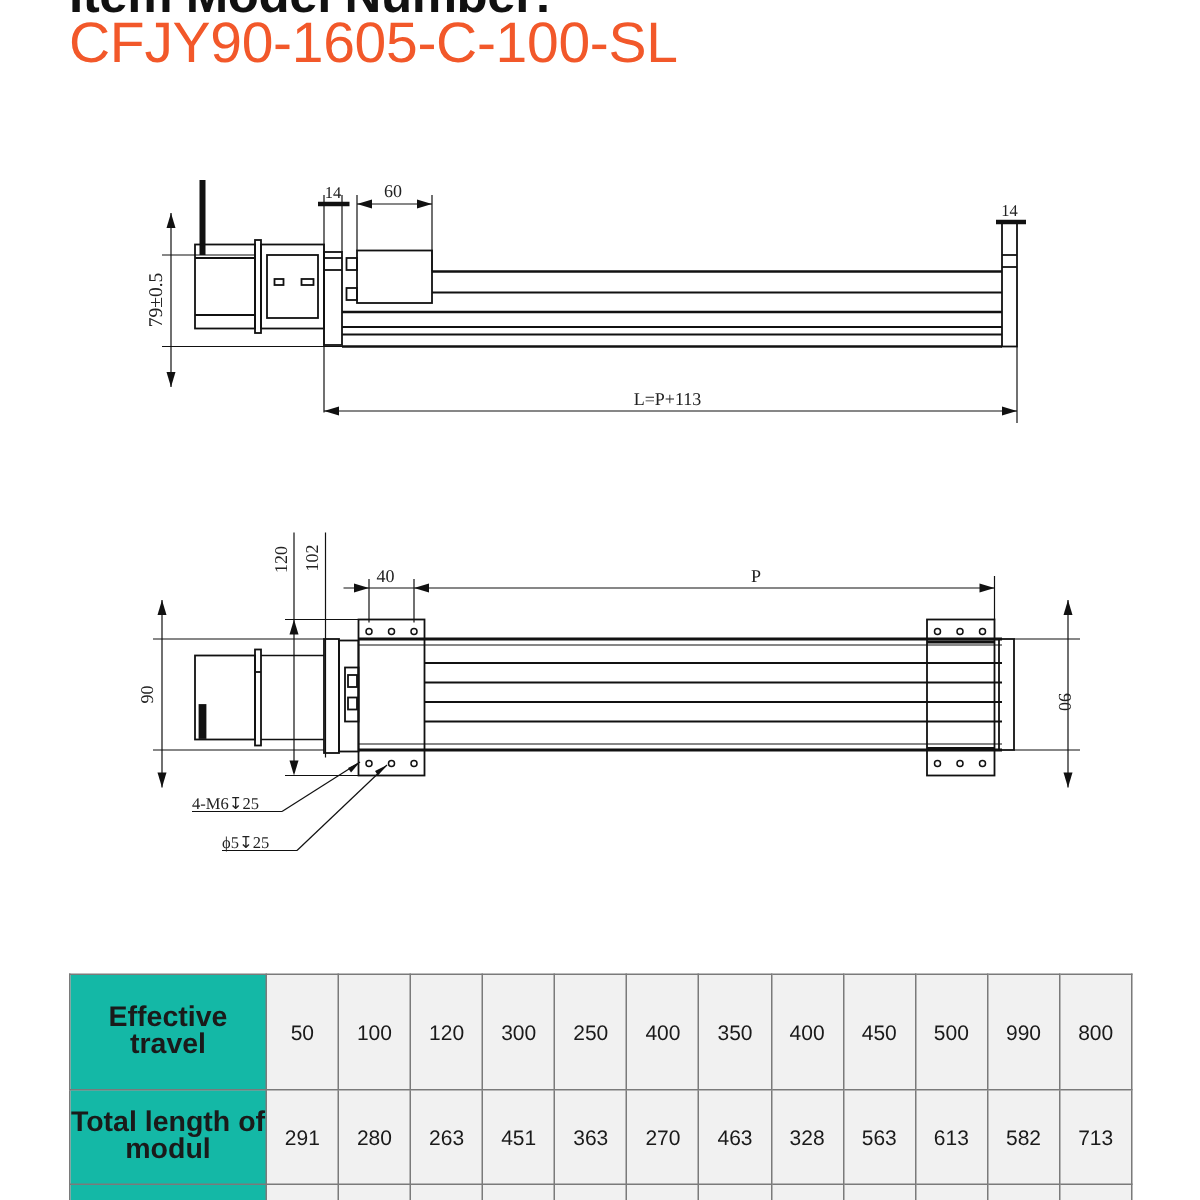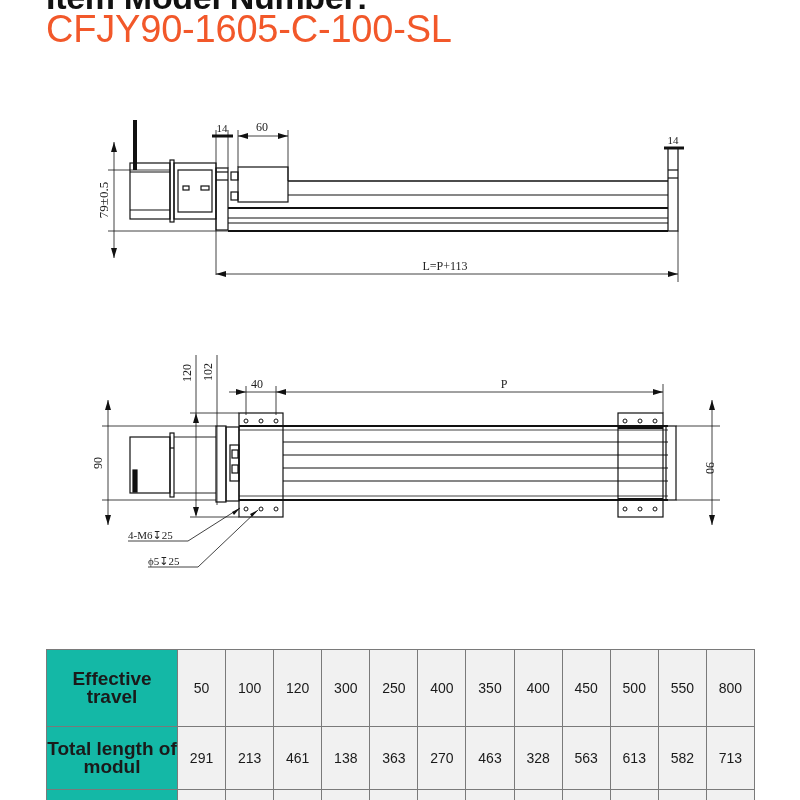--- a/index.html
+++ b/index.html
@@ -182,29 +182,29 @@
     <td>50</td>
     <td>100</td>
     <td>120</td>
     <td>300</td>
     <td>250</td>
     <td>400</td>
     <td>350</td>
     <td>400</td>
     <td>450</td>
     <td>500</td>
-    <td>550</td>
+    <td>990</td>
     <td>800</td>
   </tr>
   <tr class="r2">
     <td class="lbl">Total length of modul</td>
     <td>291</td>
-    <td>213</td>
-    <td>461</td>
-    <td>138</td>
+    <td>280</td>
+    <td>263</td>
+    <td>451</td>
     <td>363</td>
     <td>270</td>
     <td>463</td>
     <td>328</td>
     <td>563</td>
     <td>613</td>
     <td>582</td>
     <td>713</td>
   </tr>
   <tr class="r3">

